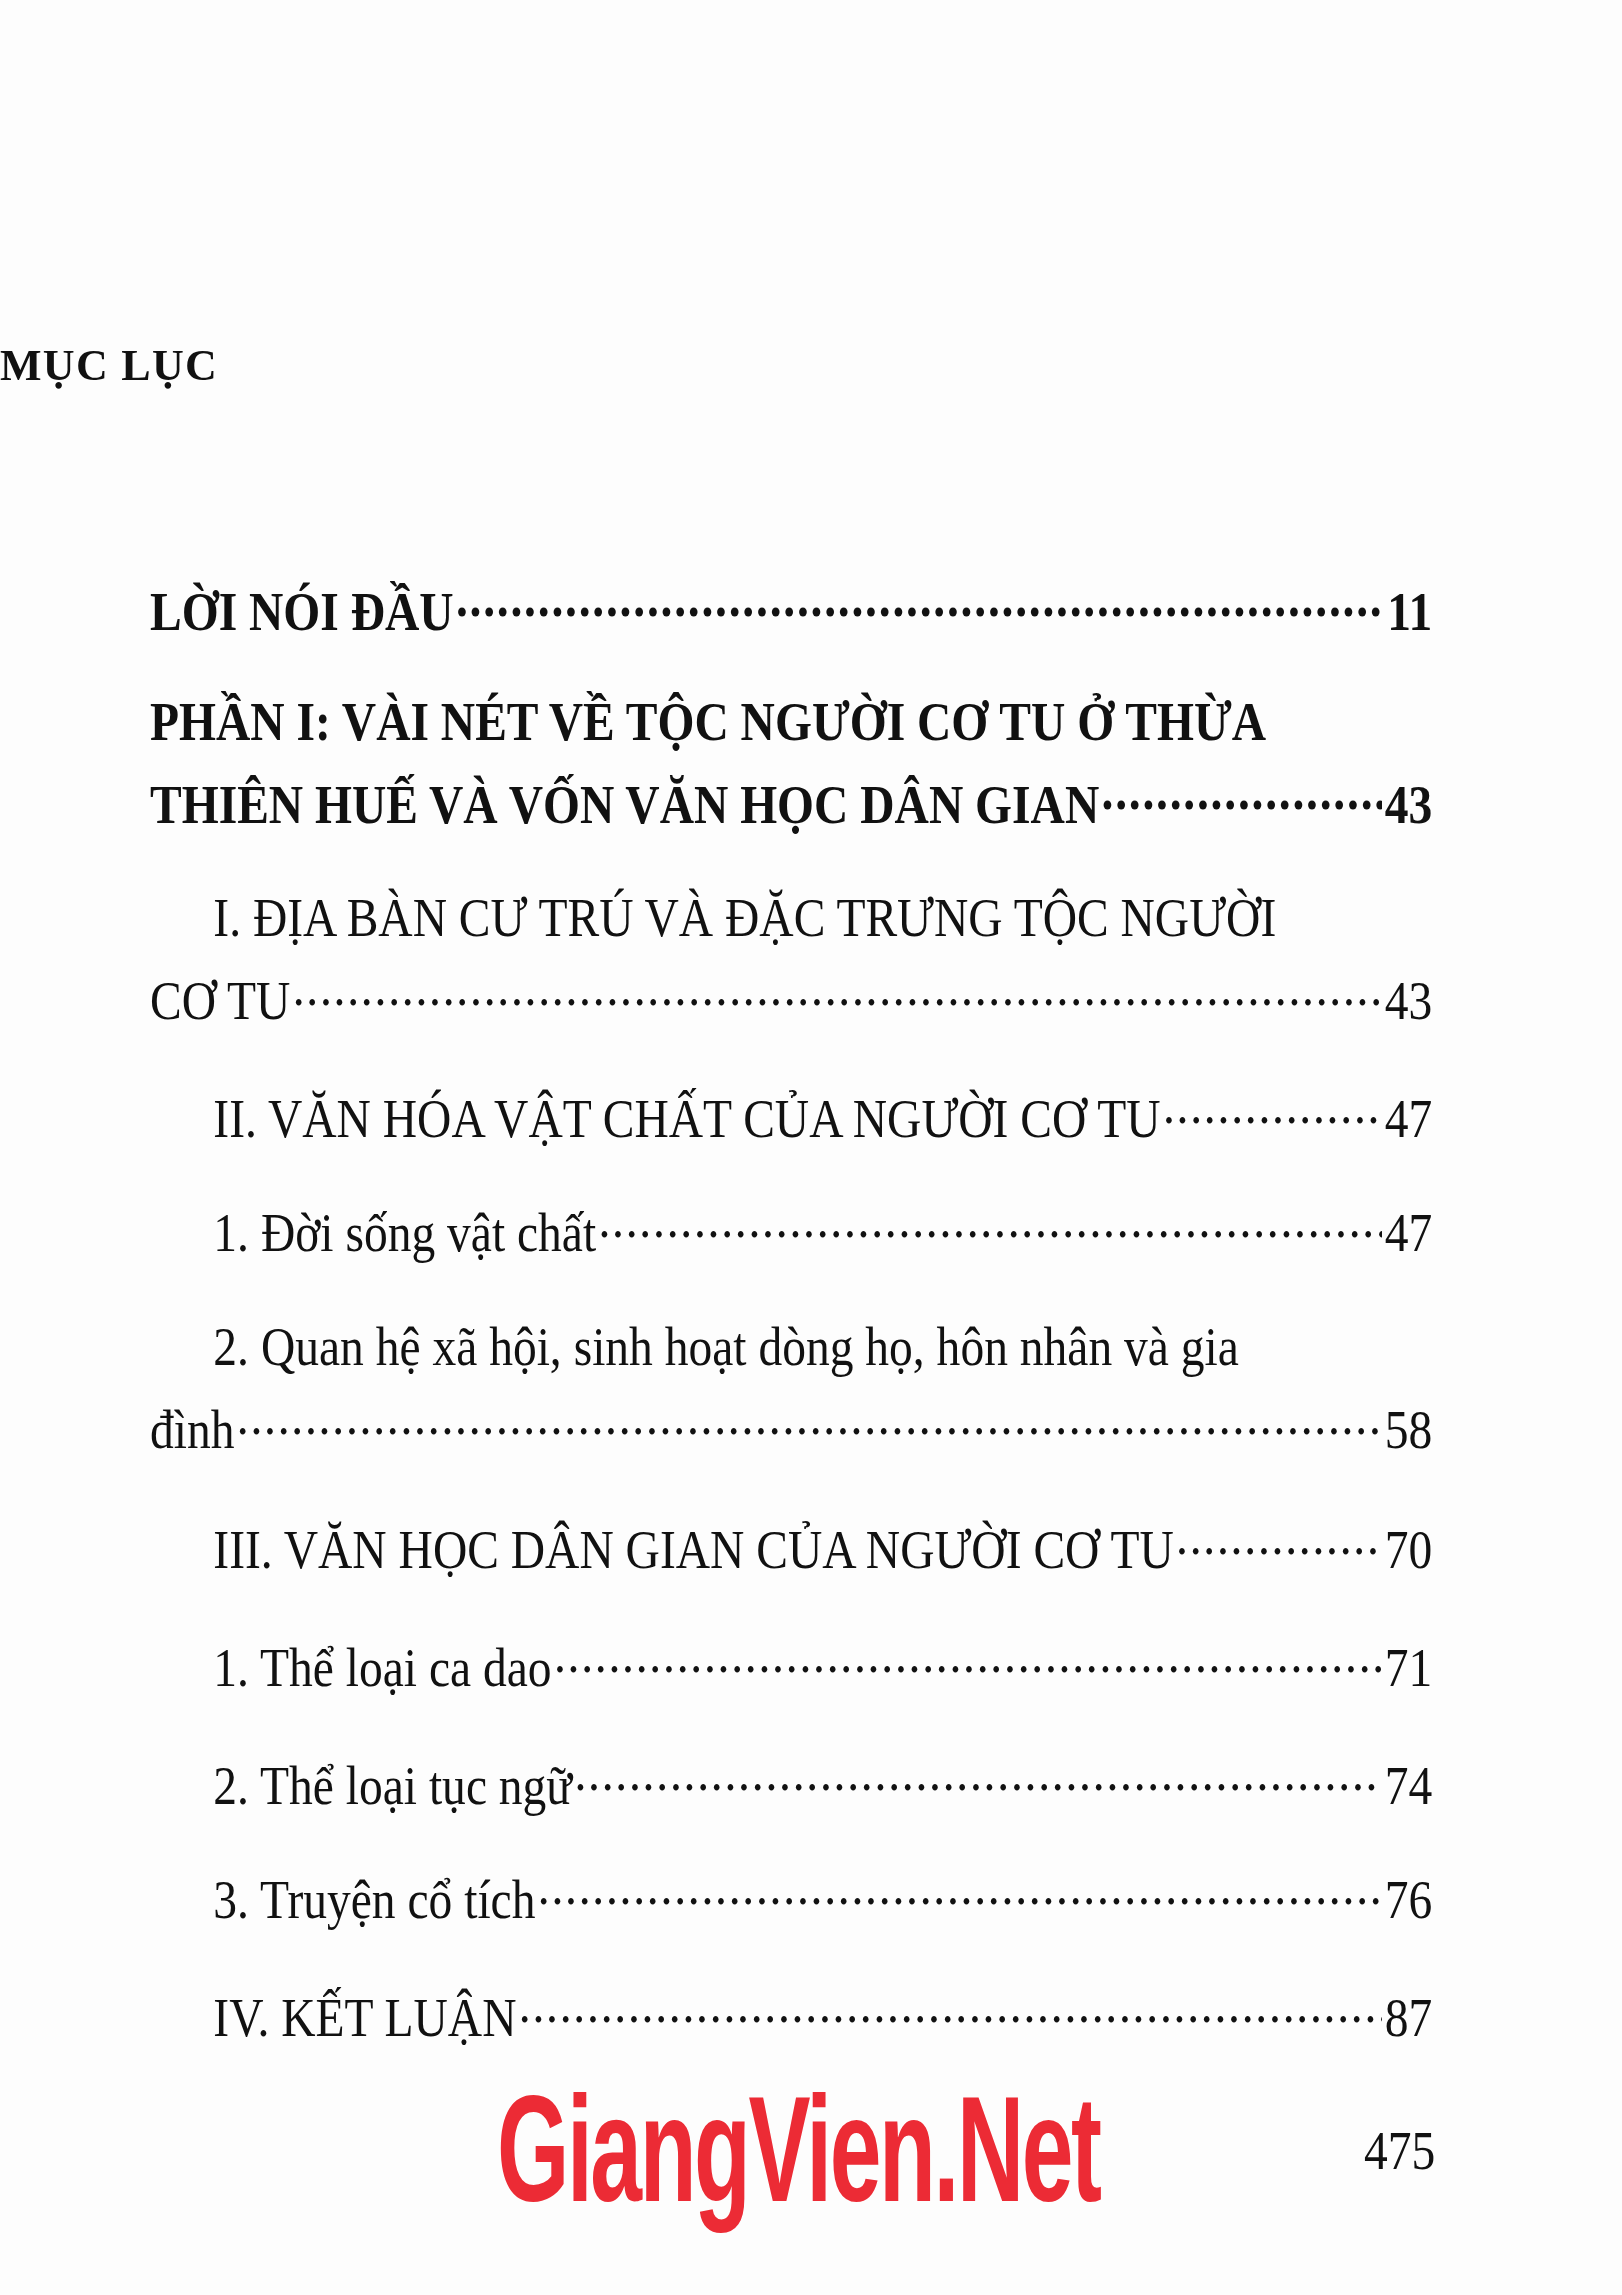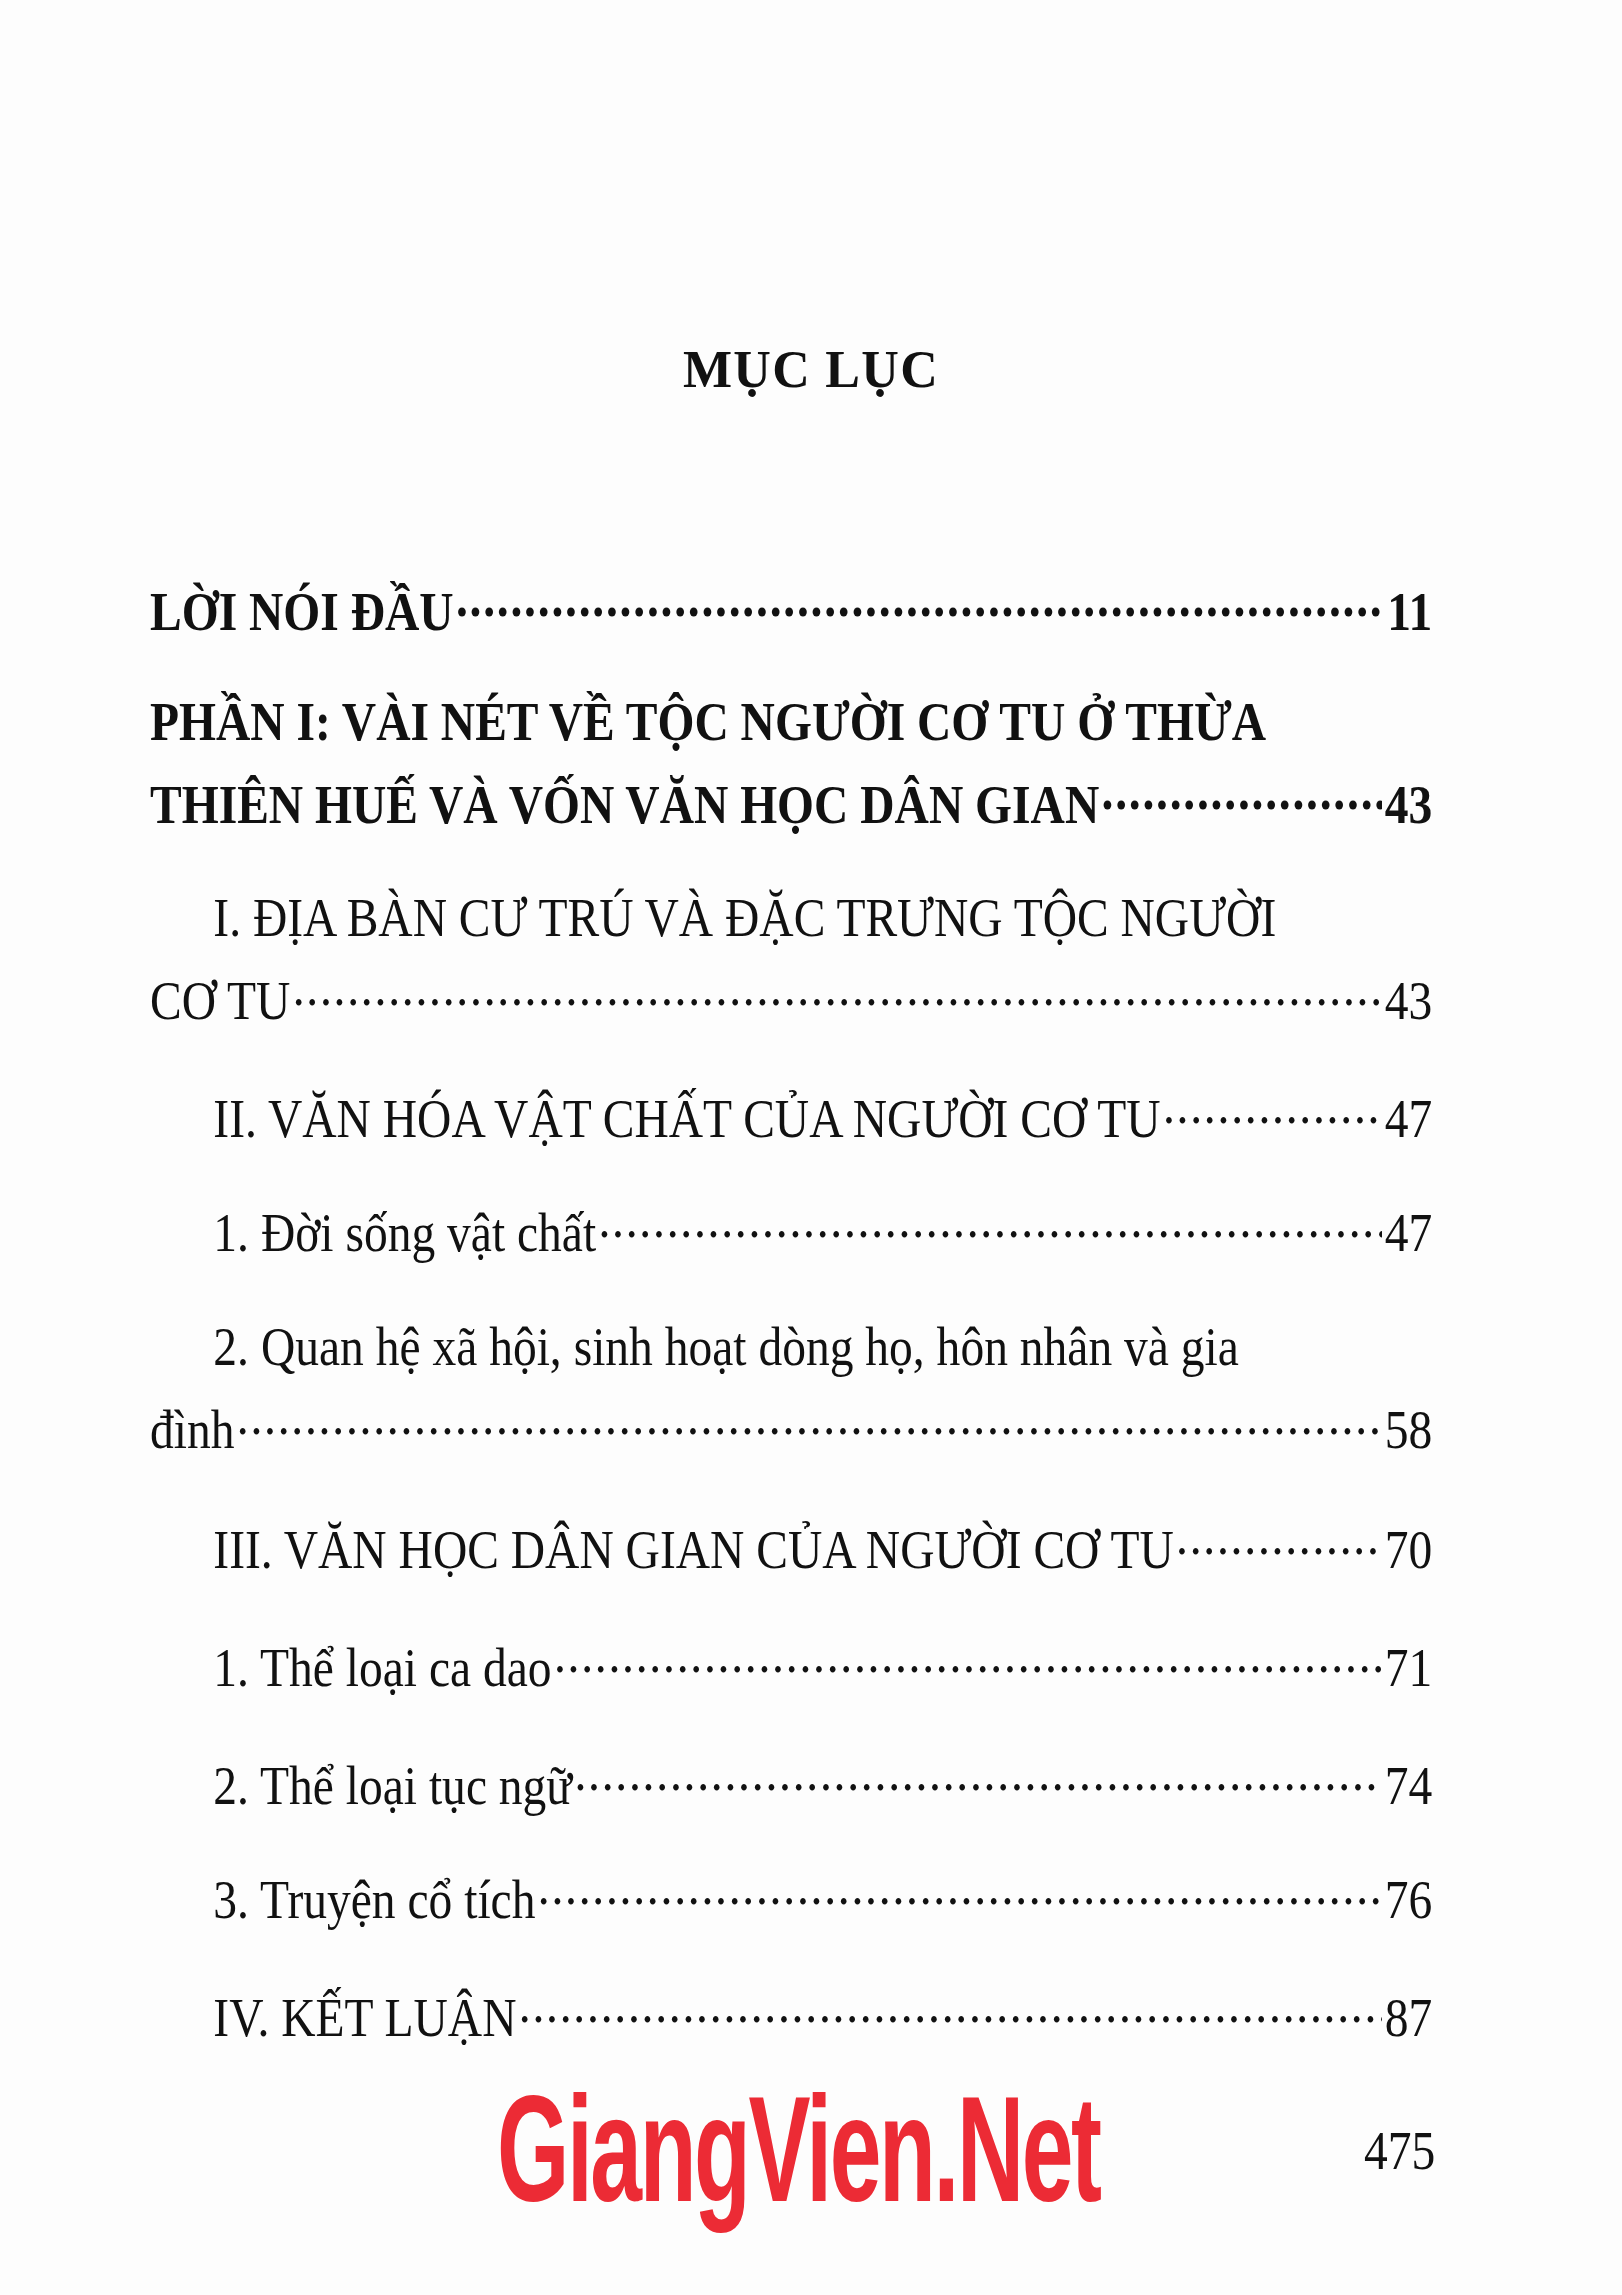--- a/index.html
+++ b/index.html
@@ -6,22 +6,22 @@
   body {
     width: 1622px; height: 2295px;
     background: #fdfdfd;
     position: relative;
     overflow: hidden;
     font-family: "Liberation Serif", "DejaVu Serif", serif;
     color: #111;
   }
   .title {
     position: absolute; left: 0; width: 1622px; top: 340px;
-    text-align: center;
-    font-weight: bold; font-size: 52px; letter-spacing: 1.3px;
+    text-align: left;
+    font-weight: bold; font-size: 44px; letter-spacing: 1.3px;
   }
   .toc { position: absolute; left: 150px; width: 1282px; top: 0; }
   .entry {
     position: absolute; left: 0; width: 1282px;
     font-size: 54px; line-height: 65px;
     transform: scaleX(0.88); transform-origin: left center;
     width: 1457px;
   }
   .entry.bold { font-weight: bold; }
   .line { display: flex; align-items: baseline; white-space: nowrap; }

